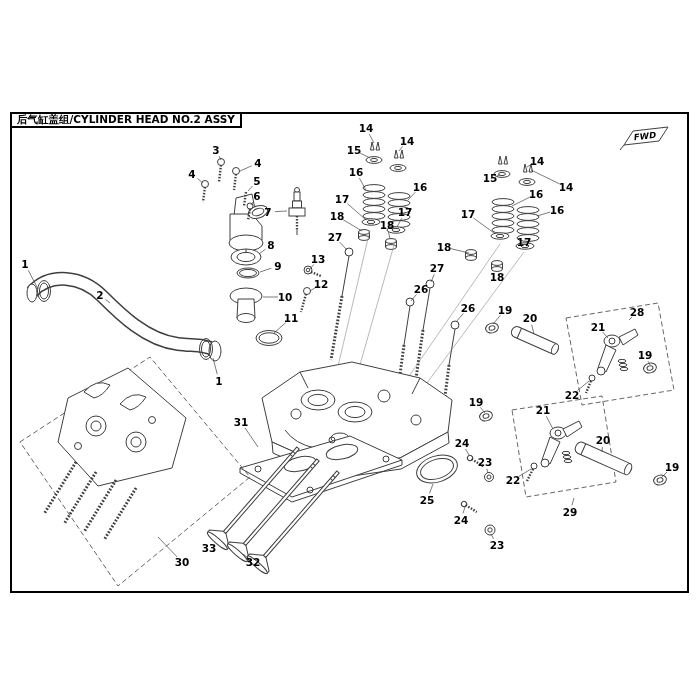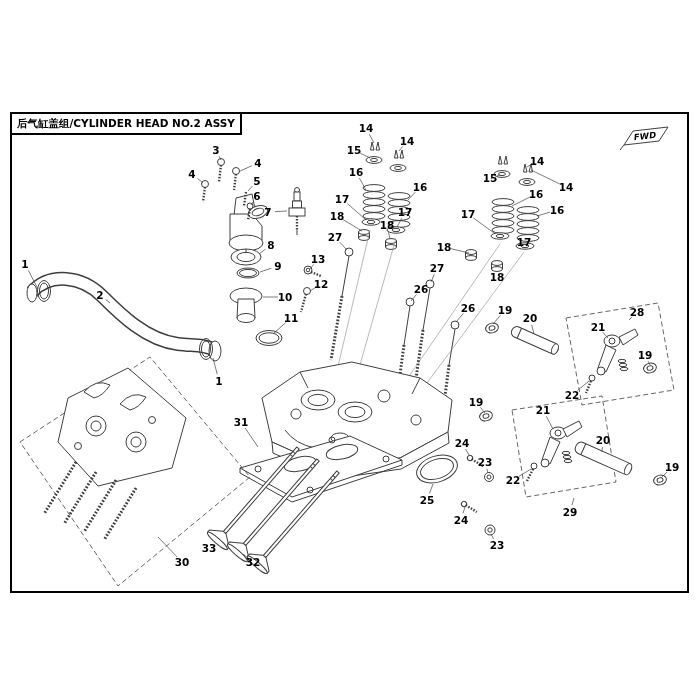--- a/index.html
+++ b/index.html
@@ -1,20 +1,20 @@
 <!DOCTYPE html>
 <html><head>
 <meta charset="utf-8">
 <style>
   html,body { margin:0; padding:0; background:#fff; }
   .page { position:relative; width:700px; height:700px; background:#fff;
           font-family:"DejaVu Sans", sans-serif; overflow:hidden; }
   .frame { position:absolute; left:10px; top:112px; width:679px; height:481px;
            border:2px solid #000; box-sizing:border-box; }
-  .title-box { position:absolute; left:10px; top:112px; width:232px; height:23px;
+  .title-box { position:absolute; left:10px; top:112px; width:232px; height:16px;
            border:2px solid #000; box-sizing:border-box; background:#fff;
            display:flex; align-items:center; padding:0 5px; z-index:3; }
   .title-text { font-size:10.5px; font-weight:bold; color:#000; white-space:nowrap; }
   .diagram { position:absolute; left:0; top:0; width:700px; height:700px; z-index:2; }
   .ln   { fill:none; stroke:#3f3f3f; stroke-width:1; }
   .fw   { fill:#fff; stroke:#3f3f3f; stroke-width:1; }
   .thin { fill:none; stroke:#8a8a8a; stroke-width:0.6; }
   .dashbox { fill:none; stroke:#555; stroke-width:0.9; stroke-dasharray:5 3; }
   .thr2 { fill:none; stroke:#3f3f3f; stroke-width:2.4; stroke-dasharray:1.5 1.5; }
   .thr3 { fill:none; stroke:#3f3f3f; stroke-width:3;   stroke-dasharray:1.7 1.7; }

